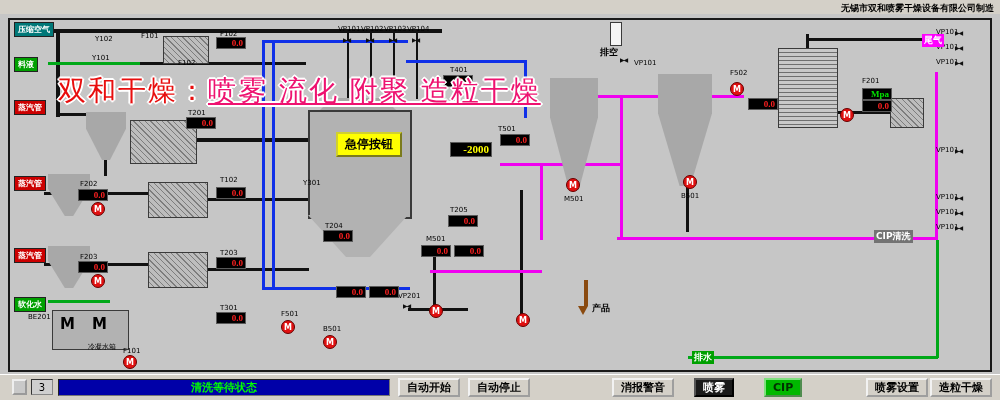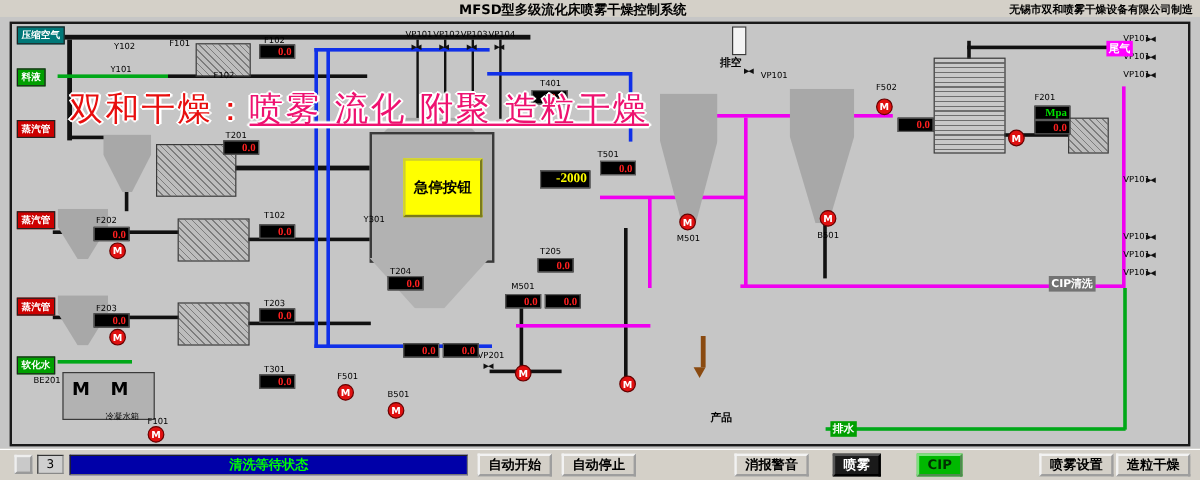--- a/index.html
+++ b/index.html
@@ -19,39 +19,38 @@
   .tag{position:absolute;font-size:7px;line-height:1.1;color:#000;white-space:nowrap;z-index:30}
   .tag.big{font-size:15px;font-weight:bold}
   .display{position:absolute;width:30px;height:12px;background:#000;border:1px solid #5a5a5a;color:#ff2020;font-family:Liberation Serif, serif;font-size:9px;font-weight:bold;line-height:10px;text-align:right;padding-right:2px;z-index:30;box-sizing:border-box}
   .display.green{color:#00e000}
   .display.yellow{width:42px;height:15px;color:#ffff00;font-size:11px;line-height:13px}
   .pump{position:absolute;width:14px;height:14px;border-radius:50%;background:#e01010;border:1px solid #600;color:#fff;font-size:8px;font-weight:bold;text-align:center;line-height:13px;z-index:35;box-sizing:border-box}
   .valve{position:absolute;font-size:6px;color:#101010;line-height:1;z-index:30;letter-spacing:-1px}
   .legend{position:absolute;color:#fff;font-size:8px;font-weight:bold;padding:1px 3px;border:1px solid #222;z-index:30;white-space:nowrap}
   .plabel{position:absolute;font-size:9px;font-weight:bold;color:#000;z-index:30;white-space:nowrap}
   .plabel.boxed{color:#fff;padding:0 2px}
-  .estop{position:absolute;background:#ffff00;border:2px outset #cfcf30;color:#000;font-size:12px;font-weight:bold;padding:14px 7px;z-index:40;white-space:nowrap}
+  .estop{position:absolute;background:#ffff00;border:2px outset #cfcf30;color:#000;font-size:12px;font-weight:bold;padding:2px 7px;z-index:40;white-space:nowrap}
   .arrow-down{position:absolute;width:0;height:0;border-left:5px solid transparent;border-right:5px solid transparent;border-top:9px solid #8a4a10;z-index:25}
   #watermark{position:absolute;left:58px;top:58px;z-index:60;font-size:28px;font-weight:normal;white-space:nowrap;letter-spacing:2px;
     text-shadow:2px 0 #fff,-2px 0 #fff,0 2px #fff,0 -2px #fff,1px 1px #fff,-1px -1px #fff,1px -1px #fff,-1px 1px #fff}
   #watermark .brand{color:#e80e0e}
   #watermark .slogan{color:#ee1270;text-decoration:underline;text-underline-offset:3px}
   #footer{position:absolute;left:0;top:374px;width:1000px;height:26px;background:#d4d0c8;border-top:1px solid #fff;z-index:70}
   #sysbtn{position:absolute;left:12px;top:4px;width:15px;height:16px;background:#c9c9c9;border:2px outset #eee;box-sizing:border-box}
   #counter{position:absolute;left:31px;top:4px;width:22px;height:16px;background:#cfcfcf;border:1px inset #888;font-size:10px;text-align:center;line-height:15px;box-sizing:border-box}
   #statusbar{position:absolute;left:58px;top:4px;width:332px;height:17px;background:#0000a8;border:1px inset #777;color:#00ff00;font-size:11px;font-weight:bold;text-align:center;line-height:15px;box-sizing:border-box}
   .fbtn{position:absolute;top:3px;height:19px;background:#d4d0c8;border:2px outset #f2f2f2;font-family:inherit;font-size:11px;font-weight:bold;padding:0 7px;line-height:14px;cursor:pointer;white-space:nowrap}
   .fbtn.black{background:#1a1a1a;color:#fff;border-color:#555}
   .fbtn.green{background:#00b800;color:#003000;border-color:#7fe07f}
 </style>
 </head>
 <body>
 
 <div id="titlebar">
-  <span class="title">MFSD型多级流化床喷雾干燥控制系统</span>
   <span class="maker">无锡市双和喷雾干燥设备有限公司制造</span>
 </div>
 
 <div id="diagram">
   <div id="frame"></div>
 
   <i class="pipe" style="left:52px;top:15px;width:390px;height:4px;background:#111"></i>
   <i class="pipe" style="left:56px;top:19px;width:4px;height:84px;background:#111"></i>
   <i class="pipe" style="left:58px;top:99px;width:34px;height:3px;background:#111"></i>
   <i class="pipe" style="left:347px;top:19px;width:2px;height:66px;background:#111"></i>
@@ -201,21 +200,21 @@
     <div class="valve" style="left: 955px; top: 196px;">▶◀</div>
     <div class="valve" style="left: 955px; top: 211px;">▶◀</div>
     <div class="legend" style="left: 14px; top: 8px; background: rgb(0, 120, 120);">压缩空气</div>
     <div class="legend" style="left: 14px; top: 43px; background: rgb(0, 160, 0);">料液</div>
     <div class="legend" style="left: 14px; top: 86px; background: rgb(204, 0, 0);">蒸汽管</div>
     <div class="legend" style="left: 14px; top: 162px; background: rgb(204, 0, 0);">蒸汽管</div>
     <div class="legend" style="left: 14px; top: 234px; background: rgb(204, 0, 0);">蒸汽管</div>
     <div class="legend" style="left: 14px; top: 283px; background: rgb(0, 160, 0);">软化水</div>
     <div class="plabel" style="left: 600px; top: 32px;">排空</div>
     <div class="plabel boxed" style="left: 922px; top: 20px; background: rgb(255, 0, 255);">尾气</div>
-    <div class="plabel" style="left: 592px; top: 288px; margin-top: 40px;">产品</div>
+    <div class="plabel" style="left: 592px; top: 288px;">产品</div>
     <div class="plabel boxed" style="left: 874px; top: 216px; background: #737373;">CIP清洗</div>
     <div class="plabel boxed" style="left: 692px; top: 337px; background: rgb(0, 160, 0);">排水</div>
     <div class="estop" style="left: 336px; top: 118px;">急停按钮</div>
   </div>
 
 <div id="footer">
   <div id="sysbtn"></div>
   <div id="counter">3</div>
   <div id="statusbar">清洗等待状态</div>
 <button class="fbtn gray" style="left: 398px;">自动开始</button>

